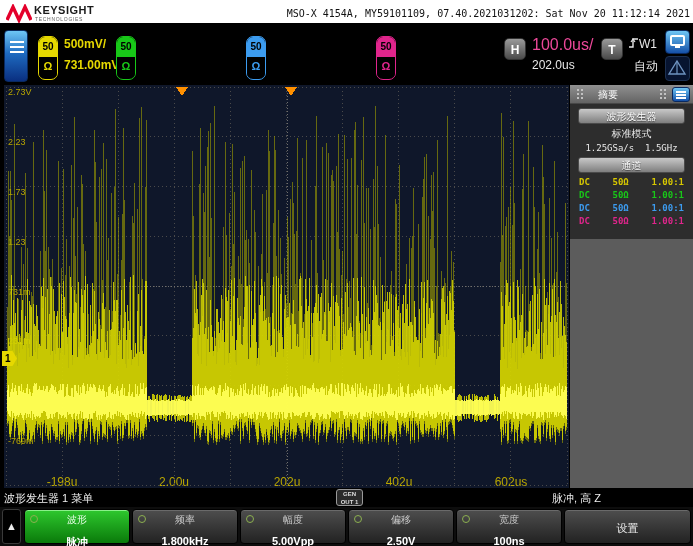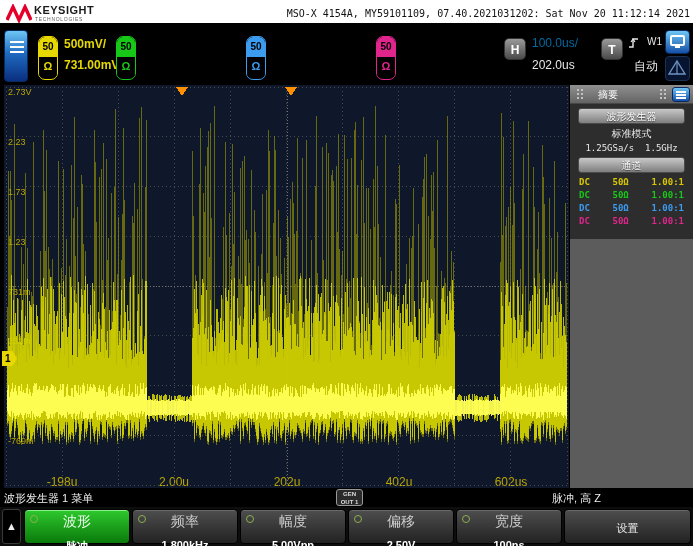--- a/index.html
+++ b/index.html
@@ -23,23 +23,23 @@
   .chbadge .num{height:20px;line-height:20px;font-size:10px;color:#000}
   .chbadge .ohm{height:20px;line-height:19px;font-size:11px;background:#000}
   .ch1b{left:38px;border:1px solid #e6d800}.ch1b .num{background:#e6d800}.ch1b .ohm{color:#e6d800}
   .ch2b{left:116px;border:1px solid #18c818}.ch2b .num{background:#18c818}.ch2b .ohm{color:#18c818}
   .ch3b{left:246px;border:1px solid #3c9cf0}.ch3b .num{background:#3c9cf0}.ch3b .ohm{color:#3c9cf0}
   .ch4b{left:376px;border:1px solid #e0258c}.ch4b .num{background:#e0258c}.ch4b .ohm{color:#e0258c}
   .ch1-scale{position:absolute;left:64px;top:10px;font-size:12px;font-weight:bold;color:#e6d800}
   .ch1-offset{position:absolute;left:64px;top:31px;font-size:12px;font-weight:bold;color:#e6d800}
   .hkey,.tkey{position:absolute;top:11px;width:22px;height:22px;border-radius:5px;background:linear-gradient(#9a9a9a,#4a4a4a);color:#fff;font-weight:bold;font-size:12px;text-align:center;line-height:22px;border:1px solid #333}
   .hkey{left:504px}.tkey{left:601px}
-  .h-scale{position:absolute;left:532px;top:9px;font-size:12px;color:#0369a1}
+  .h-scale{position:absolute;left:532px;top:9px;font-size:16px;color:#ec4899}
   .h-delay{position:absolute;left:532px;top:31px;font-size:12px;color:#e8e8e8}
-  .t-line1{position:absolute;left:628px;top:9px;font-size:10px;color:#e8e8e8;display:flex;gap:8px;}
+  .t-line1{position:absolute;left:628px;top:9px;font-size:12px;color:#e8e8e8;display:flex;gap:0;align-items:center}
   .t-line2{position:absolute;left:634px;top:31px;font-size:12px;color:#e8e8e8}
   .rbtn1{position:absolute;left:665px;top:3px;width:25px;height:24px;border-radius:4px;background:linear-gradient(#6ec6f5,#1550a8);border:1px solid #0a2a60}
   .mon{position:absolute;left:4px;top:4px;width:15px;height:11px;border:2px solid #fff;border-radius:2px}
   .mon::after{content:"";position:absolute;left:3px;bottom:-4px;width:5px;height:2px;background:#fff}
   .rbtn2{position:absolute;left:665px;top:29px;width:25px;height:25px;border-radius:4px;background:#071430;border:1px solid #1c3050}
 
   
   .scope{position:absolute;left:4px;top:85px;width:565px;height:403px;background:#0f172a}
   .vlabel{position:absolute;left:4px;font-size:9px;color:#b9a600;z-index:1}
   .tlabel{position:absolute;top:390px;transform:translateX(-50%);font-size:12px;color:#b9a600;z-index:1}
@@ -65,21 +65,21 @@
   .statusbar{position:absolute;left:0;top:488px;width:693px;height:19px;background:#000}
   .ws-title{position:absolute;left:4px;top:3px;font-size:11px;color:#f0f0f0}
   .gen-badge{position:absolute;left:336px;top:1px;width:27px;height:17px;border:1px solid #999;border-radius:3px;background:#2a2a2a;text-align:center;color:#ddd;font-size:6px;line-height:8px;font-weight:bold}
   .ws-status{position:absolute;right:92px;top:3px;font-size:11px;color:#f0f0f0}
 
   
   .softkeys{position:absolute;left:0;top:507px;width:693px;height:39px;background:#0d0d0d}
   .upbtn{position:absolute;left:2px;top:2px;width:19px;height:35px;background:#000;border:1px solid #3a3a3a;border-radius:3px;color:#eee;font-size:11px;text-align:center;line-height:33px}
   .sk{position:absolute;top:2px;height:35px;border-radius:4px;background:linear-gradient(#4e4e4e,#222);border:1px solid #000;box-shadow:inset 0 1px 0 #6a6a6a}
   .sk.active{background:linear-gradient(#2ec82e,#0a7a0a);box-shadow:inset 0 1px 0 #8af08a}
-  .sk .lab{margin-top:3px;text-align:center;font-size:14px;color:#ccc}
+  .sk .lab{margin-top:3px;text-align:center;font-size:10px;color:#ccc}
   .sk.active .lab{color:#eaffea}
   .sk .val{text-align:center;font-size:11px;font-weight:bold;color:#fff;margin-top:8px}
   .sk .knob{position:absolute;left:5px;top:5px;width:8px;height:8px;border:1.5px solid #8cb050;border-radius:50%}
   .sk.single .lab{margin-top:11px;font-size:11px;color:#e8e8e8}
   .sk1{left:24px;width:106px}.sk2{left:132px;width:106px}.sk3{left:240px;width:106px}
   .sk4{left:348px;width:106px}.sk5{left:456px;width:106px}.sk6{left:564px;width:127px}
 </style>
 </head>
 <body>
 

